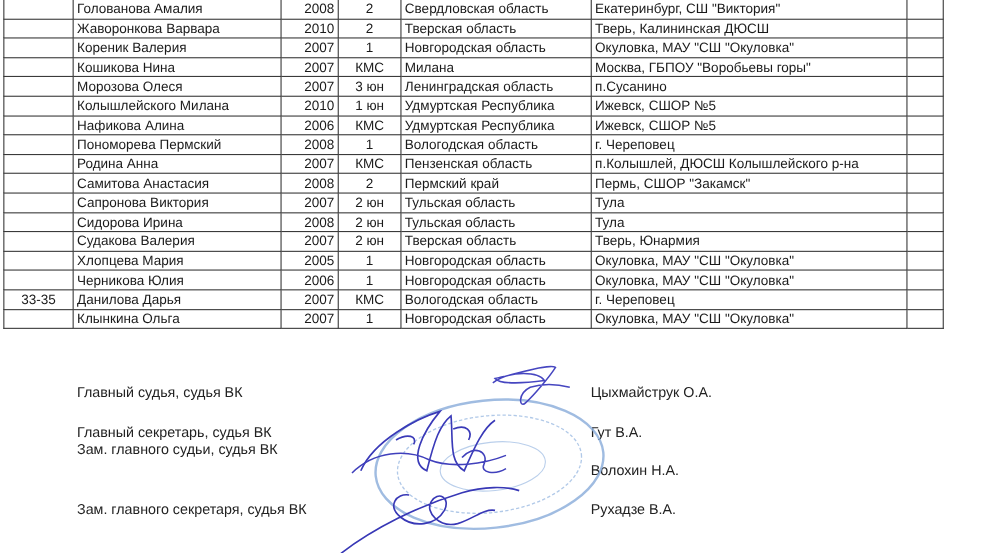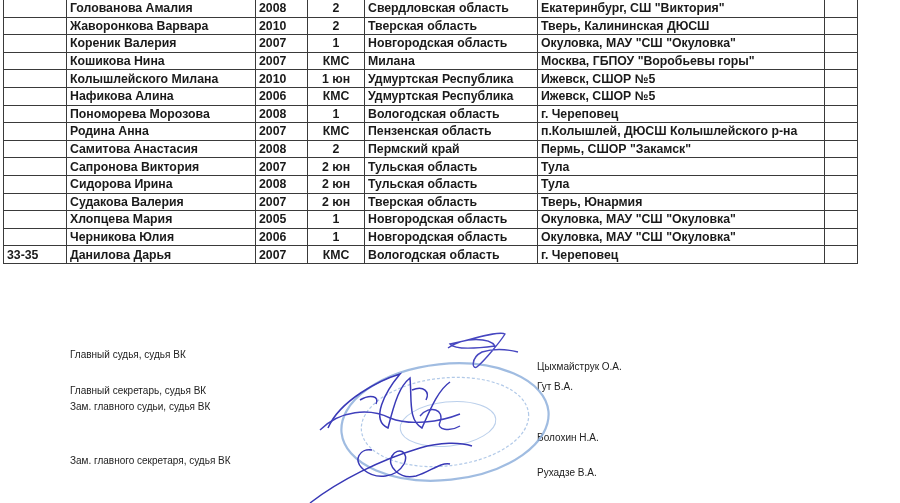--- a/index.html
+++ b/index.html
@@ -1,32 +1,32 @@
 <!DOCTYPE html>
 <html><head>
 <meta charset="utf-8">
 <style>
   html, body { margin:0; padding:0; background:#ffffff; }
   body { width:900px; height:503px; position:relative; overflow:hidden;
          font-family:"Liberation Sans", sans-serif; color:#1a1a1a; }
   table.results { position:absolute; left:3px; top:-1px; border-collapse:collapse;
-                  table-layout:fixed; width:855px;font-weight:bold; }
+                  table-layout:fixed; width:855px; }
   table.results td { border:1.3px solid #3a3a3a; height:16.6px; padding:0 3px;
                      font-size:12.3px; line-height:16px; white-space:nowrap; overflow:hidden; }
-  td.c-place { width:56px; }
+  td.c-place { width:56px; text-align:center; }
   td.c-name { width:182px; }
-  td.c-year { width:45px; text-align:left; }
+  td.c-year { width:45px; text-align:right; }
   td.c-rank { width:50px; text-align:center; }
   td.c-region { width:166px; }
   td.c-club { width:280px; }
   td.c-extra { }
   .sig-block { position:absolute; left:0; top:0; width:900px; height:503px; pointer-events:none; }
-  .sig-row { position:absolute; font-size:10px; color:#222; }
+  .sig-row { position:absolute; font-size:13px; color:#222; }
   .role { left:70px; }
-  .person { left:537px;margin-top:12px; }
+  .person { left:537px; }
   .stamp-svg { position:absolute; left:300px; top:330px; }
 </style>
 </head>
 <body>
 
 <table class="results">
   <tbody id="tbody">
       <tr>
         <td class="c-place"></td>
         <td class="c-name">Голованова Амалия</td>
@@ -58,39 +58,48 @@
         <td class="c-place"></td>
         <td class="c-name">Кошикова Нина</td>
         <td class="c-year">2007</td>
         <td class="c-rank">КМС</td>
         <td class="c-region">Милана</td>
         <td class="c-club">Москва, ГБПОУ "Воробьевы горы"</td>
         <td class="c-extra"></td>
       </tr>
       <tr>
         <td class="c-place"></td>
+        <td class="c-name">Морозова Олеся</td>
+        <td class="c-year">2007</td>
+        <td class="c-rank">3 юн</td>
+        <td class="c-region">Ленинградская область</td>
+        <td class="c-club">п.Сусанино</td>
+        <td class="c-extra"></td>
+      </tr>
+      <tr>
+        <td class="c-place"></td>
         <td class="c-name">Колышлейского Милана</td>
         <td class="c-year">2010</td>
         <td class="c-rank">1 юн</td>
         <td class="c-region">Удмуртская Республика</td>
         <td class="c-club">Ижевск, СШОР №5</td>
         <td class="c-extra"></td>
       </tr>
       <tr>
         <td class="c-place"></td>
         <td class="c-name">Нафикова Алина</td>
         <td class="c-year">2006</td>
         <td class="c-rank">КМС</td>
         <td class="c-region">Удмуртская Республика</td>
         <td class="c-club">Ижевск, СШОР №5</td>
         <td class="c-extra"></td>
       </tr>
       <tr>
         <td class="c-place"></td>
-        <td class="c-name">Пономорева Морозова</td>
+        <td class="c-name">Пономорева Пермский</td>
         <td class="c-year">2008</td>
         <td class="c-rank">1</td>
         <td class="c-region">Вологодская область</td>
         <td class="c-club">г. Череповец</td>
         <td class="c-extra"></td>
       </tr>
       <tr>
         <td class="c-place"></td>
         <td class="c-name">Родина Анна</td>
         <td class="c-year">2007</td>
@@ -153,30 +162,39 @@
         <td class="c-club">Окуловка, МАУ "СШ "Окуловка"</td>
         <td class="c-extra"></td>
       </tr>
       <tr>
         <td class="c-place">33-35</td>
         <td class="c-name">Данилова Дарья</td>
         <td class="c-year">2007</td>
         <td class="c-rank">КМС</td>
         <td class="c-region">Вологодская область</td>
         <td class="c-club">г. Череповец</td>
+        <td class="c-extra"></td>
+      </tr>
+      <tr>
+        <td class="c-place"></td>
+        <td class="c-name">Клынкина Ольга</td>
+        <td class="c-year">2007</td>
+        <td class="c-rank">1</td>
+        <td class="c-region">Новгородская область</td>
+        <td class="c-club">Окуловка, МАУ "СШ "Окуловка"</td>
         <td class="c-extra"></td>
       </tr>
     </tbody>
 </table>
 
 <div class="sig-block">
   <div class="sig-row role" style="top:349px">Главный судья, судья ВК</div>
   <div class="sig-row person" style="top:349px">Цыхмайструк О.А.</div>
   <div class="sig-row role" style="top:385px">Главный секретарь, судья ВК</div>
-  <div class="sig-row person" style="top:369px">Гут В.А.</div>
+  <div class="sig-row person" style="top:385px">Гут В.А.</div>
   <div class="sig-row role" style="top:401px">Зам. главного судьи, судья ВК</div>
   <div class="sig-row person" style="top:420px">Волохин Н.А.</div>
   <div class="sig-row role" style="top:455px">Зам. главного секретаря, судья ВК</div>
   <div class="sig-row person" style="top:455px">Рухадзе В.А.</div>
 
   <svg class="stamp-svg" width="260" height="173" viewBox="0 0 260 173">
 
     <ellipse cx="145" cy="92" rx="104" ry="58" fill="none" stroke="#8fb0dc" stroke-width="2.2" transform="rotate(-6 145 92)" opacity="0.85"></ellipse>
     <ellipse cx="145" cy="92" rx="84" ry="44" fill="none" stroke="#9dbbe2" stroke-width="1.2" transform="rotate(-6 145 92)" opacity="0.8" stroke-dasharray="3 2"></ellipse>
     <ellipse cx="148" cy="94" rx="48" ry="22" fill="none" stroke="#9dbbe2" stroke-width="1" transform="rotate(-6 148 94)" opacity="0.7"></ellipse>

